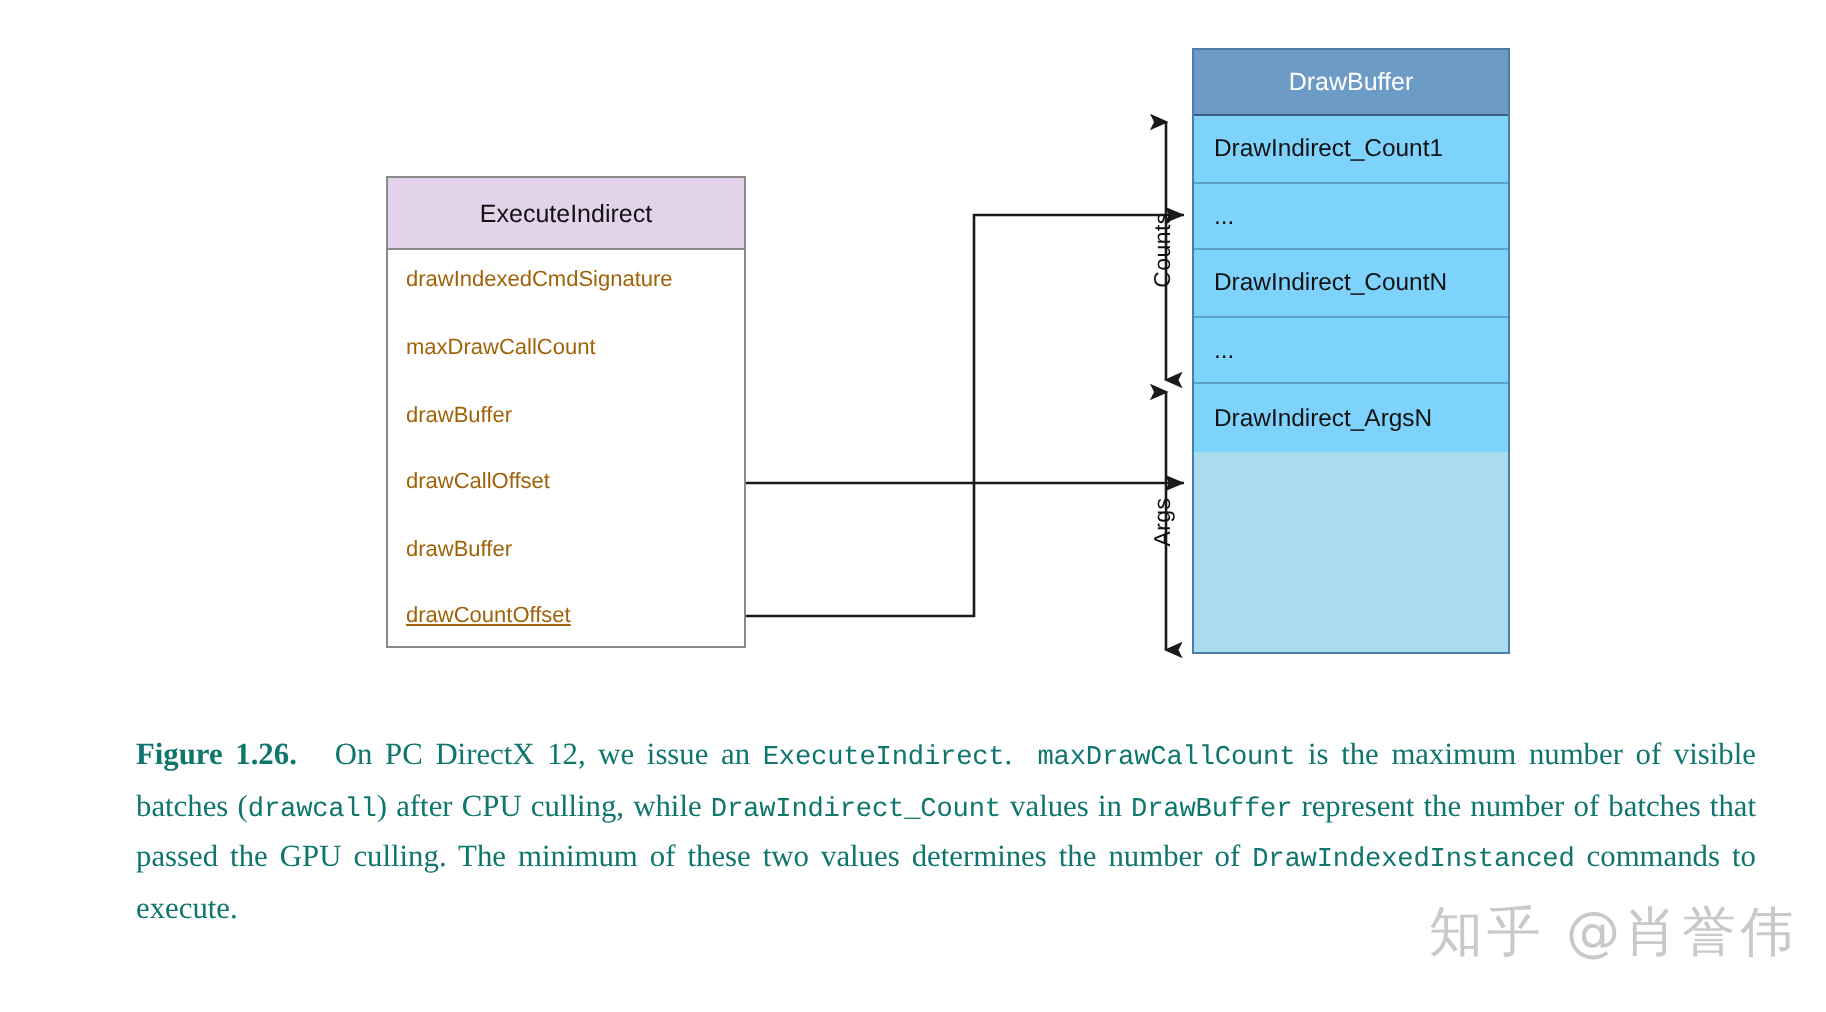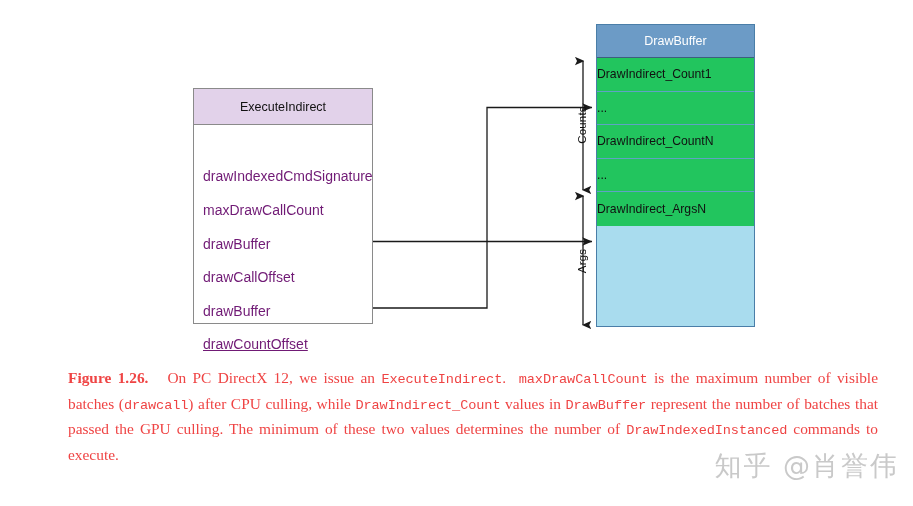--- a/index.html
+++ b/index.html
@@ -35,25 +35,24 @@
     box-sizing:border-box;
   }
   .ei-body{
     position:relative;
     height:198px;
     box-sizing:border-box;
   }
   .ei-field{
     position:absolute;
     left:9px;
-    font-size:14px;
-    color:#701a75;
+    font-size:11px;
+    color:#a16207;
     white-space:nowrap;
     line-height:14px;
-    margin-top:36px;
   }
 
   
   .db-box{
     position:absolute;
     left:596px;top:24px;
     width:159px;height:303px;
     border:1px solid #4a7ea8;
     box-sizing:border-box;
     background:#a9dcee;
@@ -61,24 +60,24 @@
   .db-header{
     height:33px;
     background:#6c9bc6;
     border-bottom:1px solid #3d5f7d;
     display:flex;align-items:center;justify-content:center;
     font-size:12.5px;color:#ffffff;
     box-sizing:border-box;
   }
   .db-row{
     height:33.6px;
-    background:#22c55e;
+    background:#7dd3fc;
     border-bottom:1px solid #5fa3c4;
     display:flex;align-items:center;
-    padding-left:0;
+    padding-left:10px;
     font-size:12.2px;color:#111;
     box-sizing:border-box;
     white-space:nowrap;
   }
   .db-row:last-child{border-bottom:none;text-align:center;}
 
   
   .span-label{
     position:absolute;
     font-size:11.5px;
@@ -90,21 +89,21 @@
   }
 
   
   #caption{
     position:absolute;
     left:68px;top:366px;
     width:810px;
     font-family:"Liberation Serif", serif;
     font-size:15.4px;
     line-height:23.6px;
-    color:#ef4444;
+    color:#0f766e;
     text-align:justify;
     text-justify:inter-word;
   }
   #caption b{font-weight:bold;}
   code,.mono{
     font-family:"Liberation Mono", monospace;
     font-size:13.6px;
     letter-spacing:-0.1px;
   }
 

